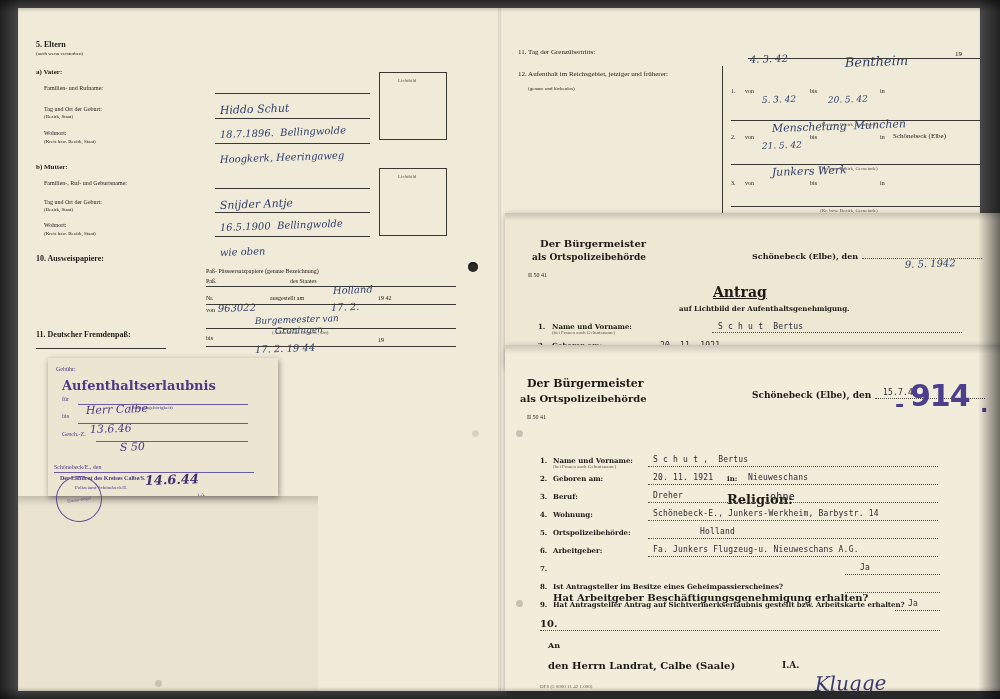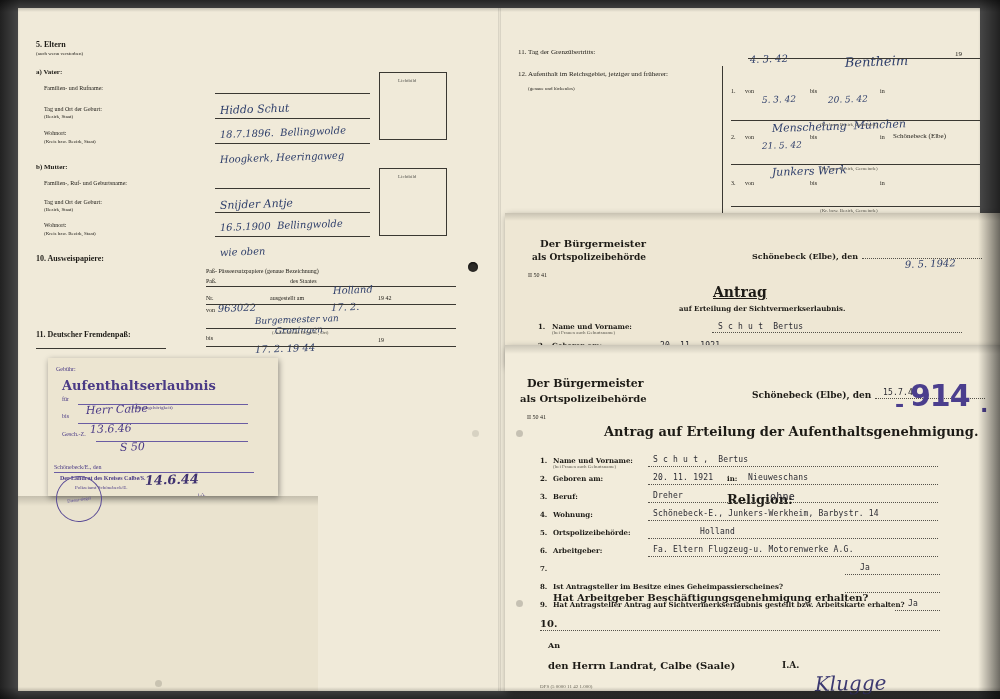--- a/index.html
+++ b/index.html
@@ -271,21 +271,21 @@
   <div class="curlshadow" style="left:505px;top:213px;width:495px;height:8px;"></div>
 
   <div class="t fraktur" style="left:540px;top:238px;font-size:10px;">Der Bürgermeister</div>
   <div class="t fraktur" style="left:532px;top:252px;font-size:9px;">als Ortspolizeibehörde</div>
   <div class="t fr xs" style="left:528px;top:272px;">II 50 41</div>
   <div class="t fraktur" style="left:752px;top:251px;font-size:8px;">Schönebeck (Elbe), den</div>
   <div class="hw" style="left:905px;top:259px;font-size:10px;">9. 5. 1942</div>
   <div class="dots" style="left:862px;top:258px;width:120px;"></div>
 
   <div class="t fraktur" style="left:713px;top:284px;font-size:14px;text-decoration:underline;">Antrag</div>
-  <div class="t fraktur" style="left:679px;top:304px;font-size:7px;">auf Erteilung der Sichtvermerkserlaubnis.</div>
+  <div class="t fraktur" style="left:679px;top:304px;font-size:7px;">auf Lichtbild der Aufenthaltsgenehmigung.</div>
 
   <div class="t fraktur" style="left:538px;top:322px;font-size:7px;">1.</div>
   <div class="t fraktur" style="left:552px;top:322px;font-size:7px;">Name und Vorname:</div>
   <div class="t fr tiny" style="left:552px;top:330px;color:#5a584f;">(bei Frauen auch Geburtsname)</div>
   <div class="tw" style="left:718px;top:322px;font-size:8px;">S c h u t  Bertus</div>
   <div class="dots" style="left:712px;top:332px;width:250px;"></div>
 
   <div class="t fraktur" style="left:538px;top:341px;font-size:7px;">2.</div>
   <div class="t fraktur" style="left:552px;top:341px;font-size:7px;">Geboren am:</div>
   <div class="tw" style="left:660px;top:341px;font-size:8px;">20. 11. 1921</div>
@@ -297,21 +297,20 @@
   <div class="t fraktur" style="left:520px;top:393px;font-size:10px;">als Ortspolizeibehörde</div>
   <div class="t fr xs" style="left:527px;top:414px;">II 50 41</div>
 
   <div class="t fraktur" style="left:752px;top:390px;font-size:9px;">Schönebeck (Elbe), den</div>
   <div class="tw" style="left:883px;top:388px;font-size:8px;">15.7.42</div>
   <div class="dots" style="left:875px;top:398px;width:110px;"></div>
   <div class="bignum" style="left:910px;top:378px;">914</div>
   <div class="t" style="left:895px;top:392px;font-size:22px;color:#4b3e8d;font-family:'DejaVu Sans',sans-serif;font-weight:bold;">-</div>
   <div class="t" style="left:980px;top:392px;font-size:22px;color:#4b3e8d;font-family:'DejaVu Sans',sans-serif;font-weight:bold;">.</div>
 
-  <div class="t fraktur" style="left:604px;top:424px;font-size:13px;">Antrag auf Erteilung der Aufenthaltsgenehmigung.</div>
 
   <div class="t fraktur" style="left:540px;top:456px;font-size:7px;">1.</div>
   <div class="t fraktur" style="left:553px;top:456px;font-size:7px;">Name und Vorname:</div>
   <div class="t fr tiny" style="left:553px;top:464px;color:#5a584f;">(bei Frauen auch Geburtsname)</div>
   <div class="tw" style="left:653px;top:455px;font-size:8px;">S c h u t ,  Bertus</div>
   <div class="dots" style="left:648px;top:466px;width:290px;"></div>
 
   <div class="t fraktur" style="left:540px;top:474px;font-size:7px;">2.</div>
   <div class="t fraktur" style="left:553px;top:474px;font-size:7px;">Geboren am:</div>
   <div class="tw" style="left:653px;top:473px;font-size:8px;">20. 11. 1921</div>
@@ -331,21 +330,21 @@
   <div class="tw" style="left:653px;top:509px;font-size:8px;">Schönebeck-E., Junkers-Werkheim, Barbystr. 14</div>
   <div class="dots" style="left:648px;top:520px;width:290px;"></div>
 
   <div class="t fraktur" style="left:540px;top:528px;font-size:7px;">5.</div>
   <div class="t fraktur" style="left:553px;top:528px;font-size:7px;">Ortspolizeibehörde:</div>
   <div class="tw" style="left:700px;top:527px;font-size:8px;">Holland</div>
   <div class="dots" style="left:648px;top:538px;width:290px;"></div>
 
   <div class="t fraktur" style="left:540px;top:546px;font-size:7px;">6.</div>
   <div class="t fraktur" style="left:553px;top:546px;font-size:7px;">Arbeitgeber:</div>
-  <div class="tw" style="left:653px;top:545px;font-size:8px;">Fa. Eltern Flugzeug-u. Motorenwerke A.G.</div>
+  <div class="tw" style="left:653px;top:545px;font-size:8px;">Fa. Junkers Flugzeug-u. Nieuweschans A.G.</div>
   <div class="dots" style="left:648px;top:556px;width:290px;"></div>
 
   <div class="t fraktur" style="left:540px;top:564px;font-size:7px;">7.</div>
   <div class="t fraktur" style="left:553px;top:592px;font-size:10px;text-align:center;">Hat Arbeitgeber Beschäftigungsgenehmigung erhalten?</div>
   <div class="tw" style="left:860px;top:563px;font-size:8px;">Ja</div>
   <div class="dots" style="left:845px;top:574px;width:95px;"></div>
 
   <div class="t fraktur" style="left:540px;top:582px;font-size:7px;">8.</div>
   <div class="t fraktur" style="left:553px;top:582px;font-size:7px;">Ist Antragsteller im Besitze eines Geheimpassierscheines?</div>
   <div class="dots" style="left:845px;top:592px;width:95px;"></div>

